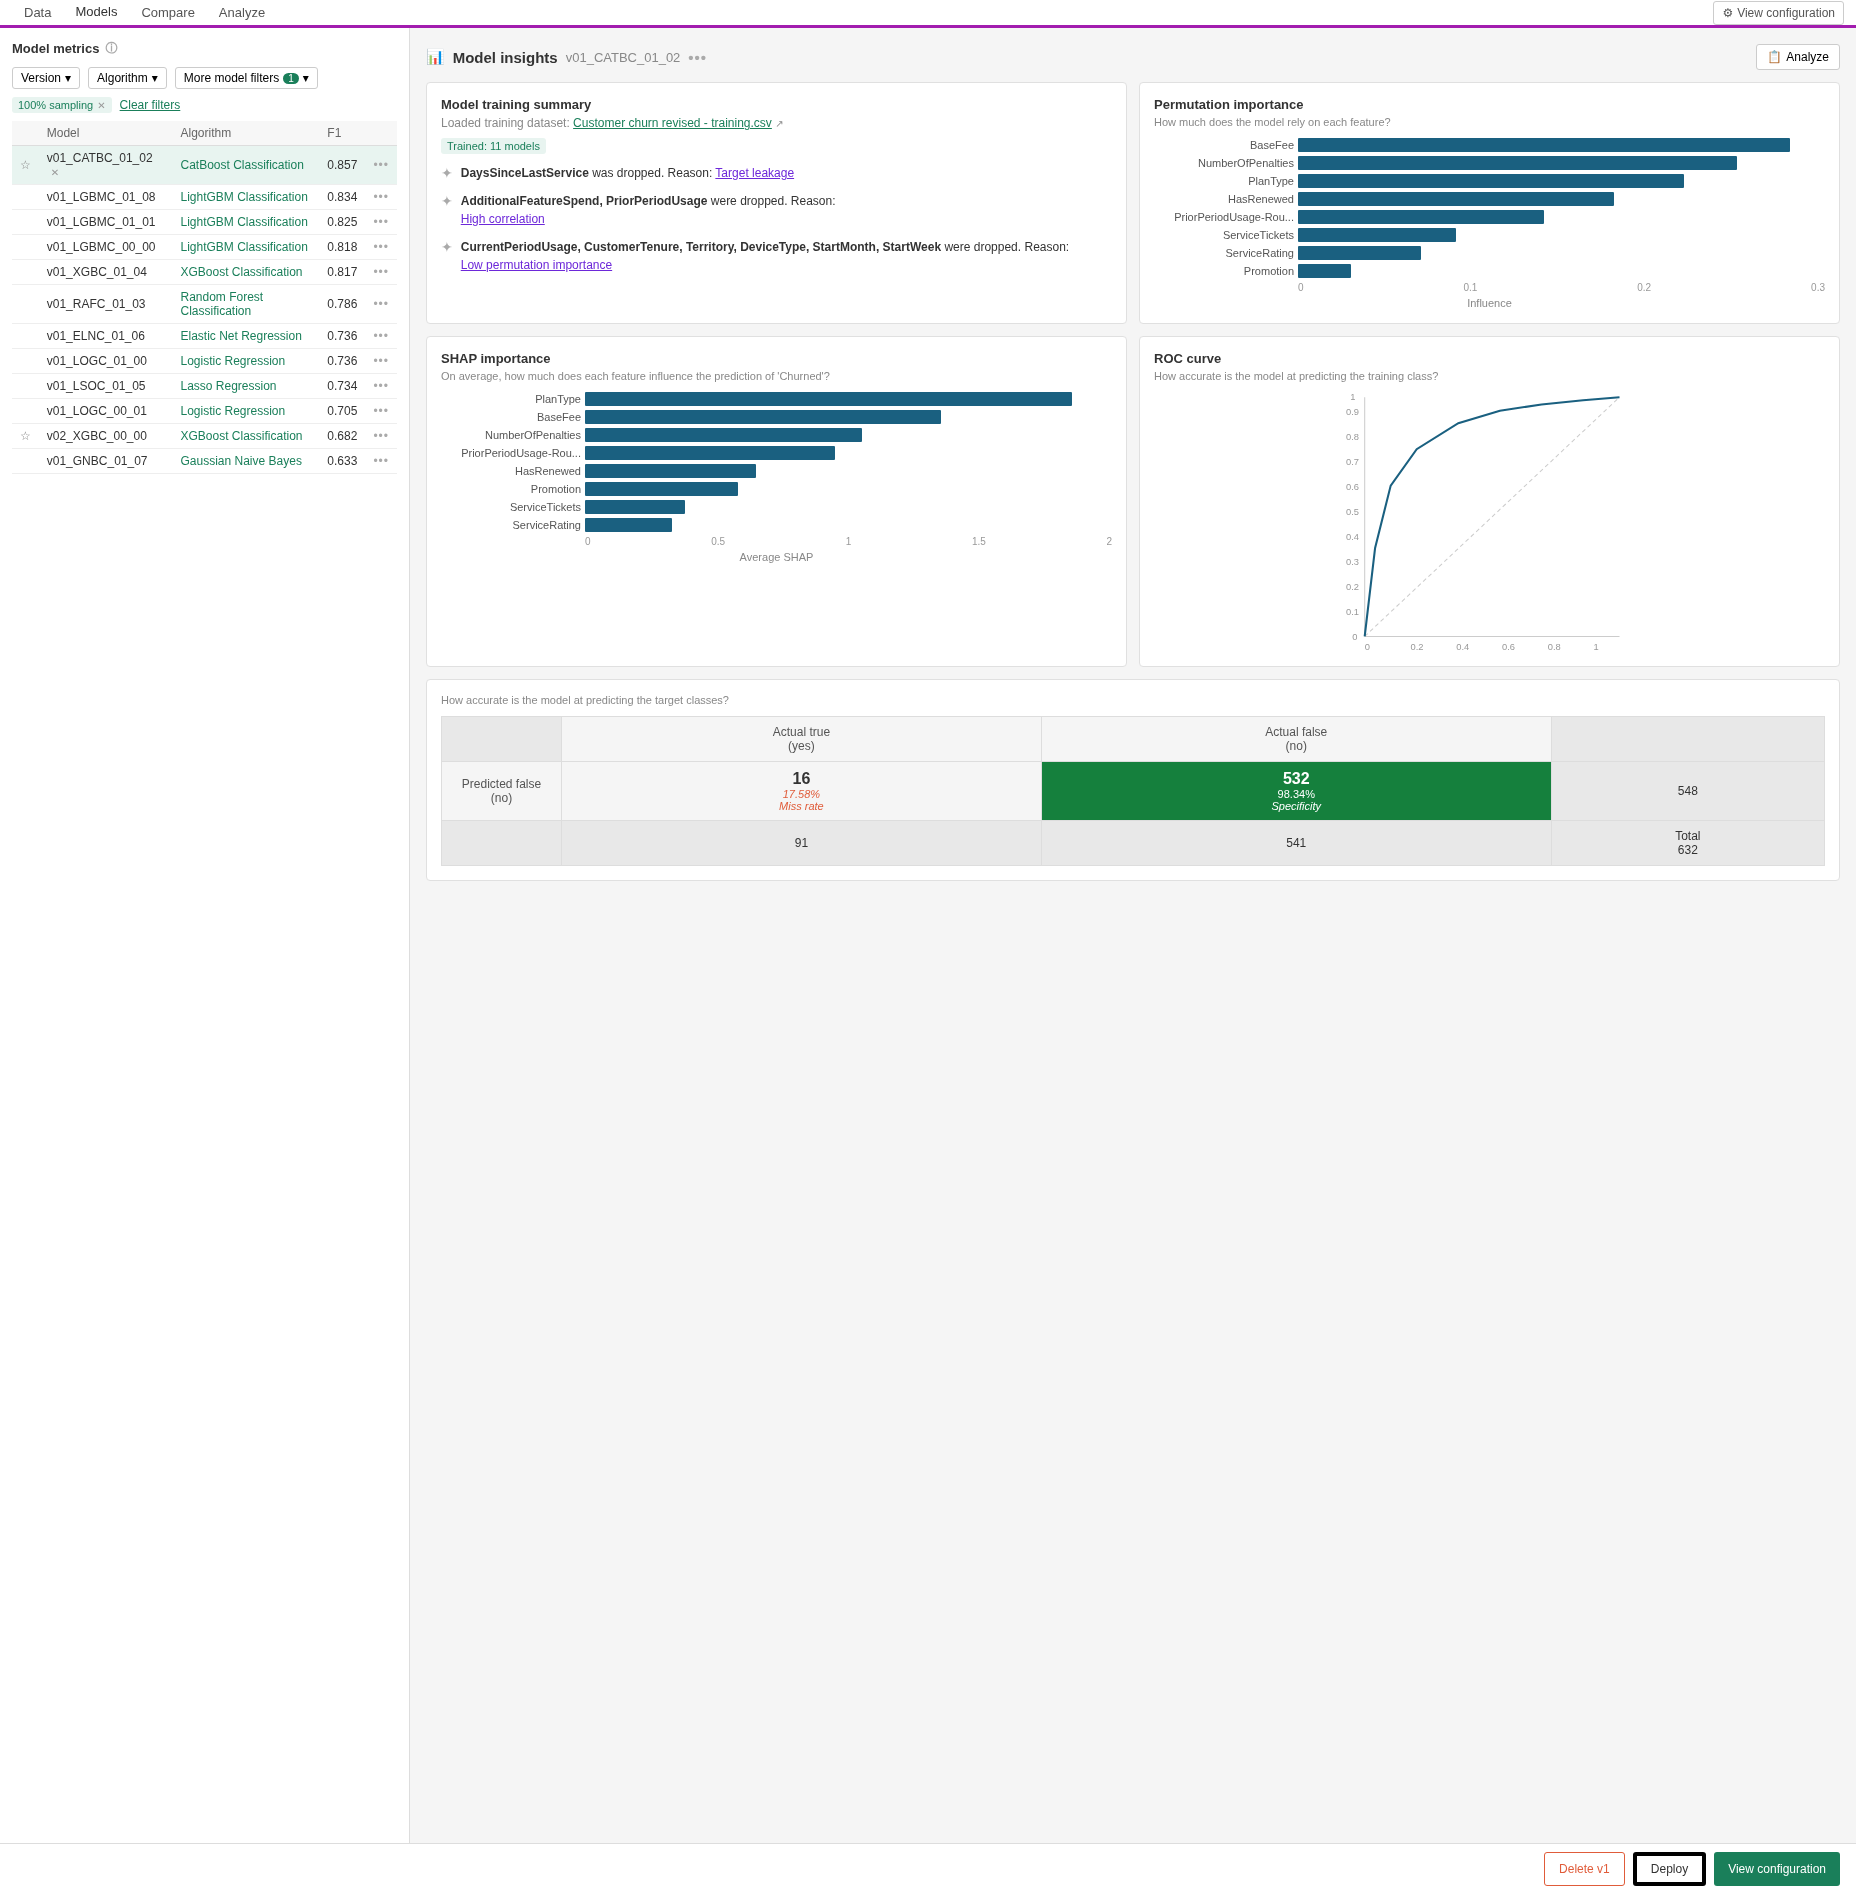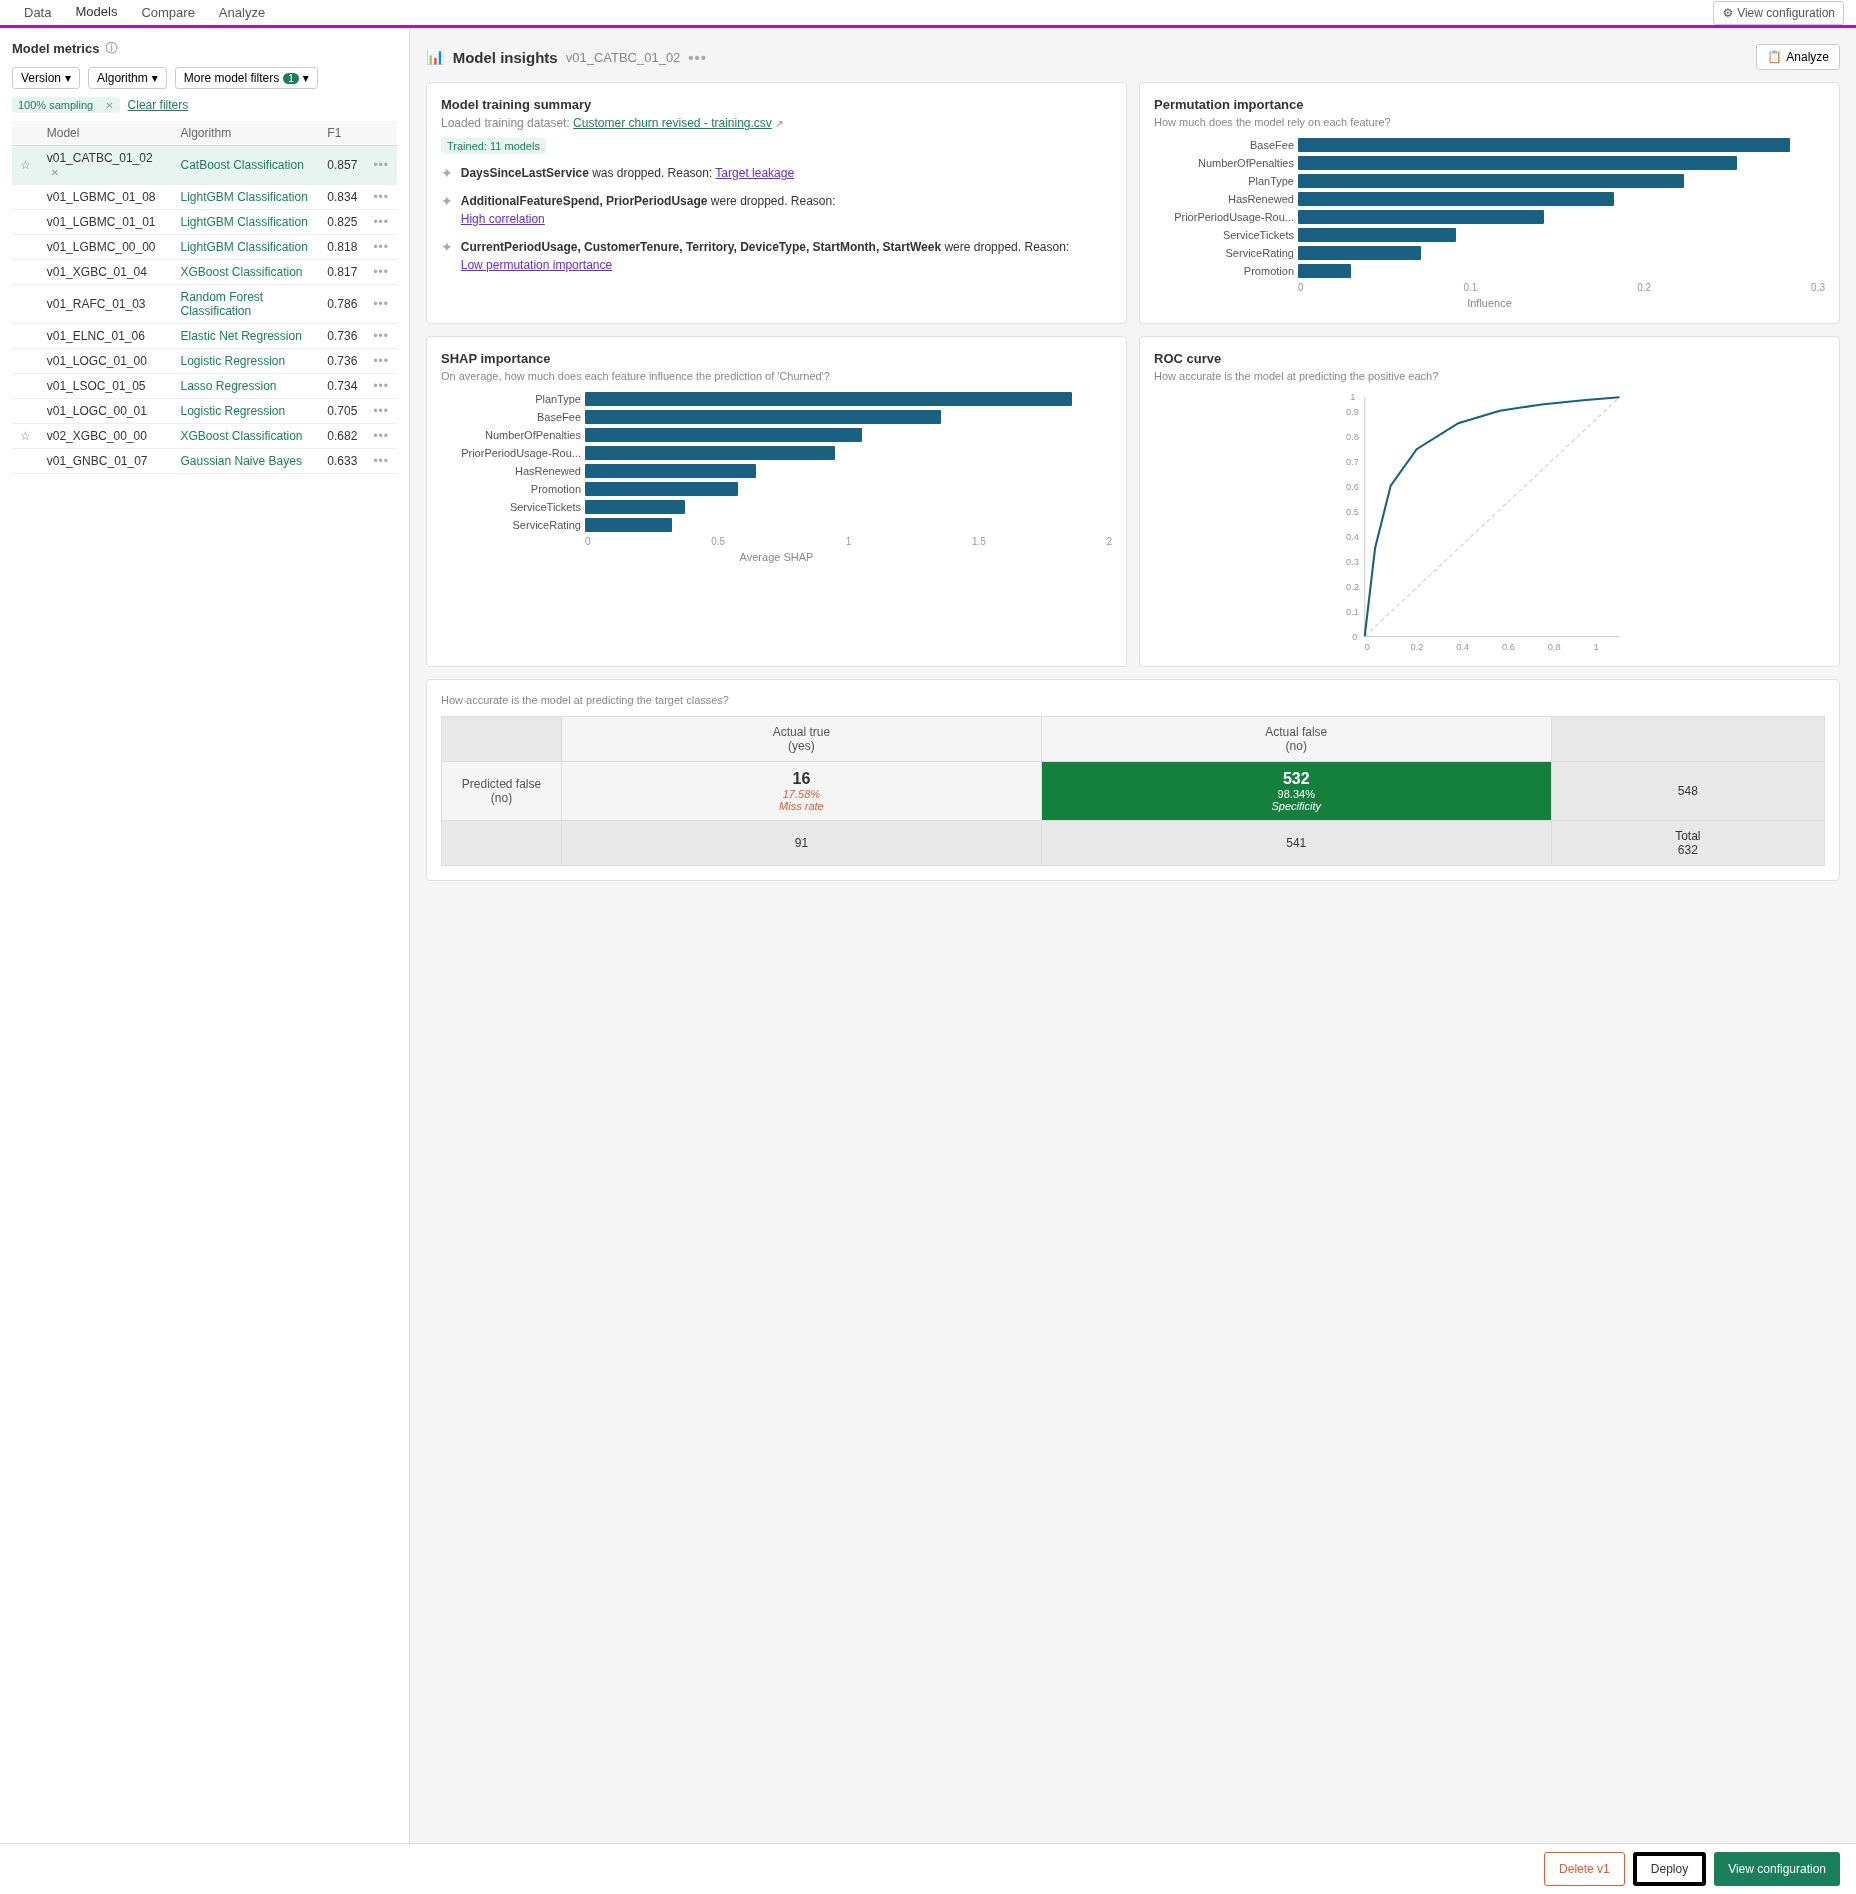--- a/index.html
+++ b/index.html
@@ -14,21 +14,21 @@
 
     
     .main-layout { display: flex; height: calc(100vh - 36px); }
 
     
     .left-panel { width: 410px; min-width: 410px; background: #fff; border-right: 1px solid #ddd; overflow-y: auto; padding: 12px; }
     .panel-header { display: flex; align-items: center; gap: 6px; margin-bottom: 10px; font-size: 13px; font-weight: 600; }
     .filter-row { display: flex; align-items: center; gap: 8px; margin-bottom: 8px; flex-wrap: wrap; }
     .filter-btn { display: flex; align-items: center; gap: 4px; border: 1px solid #ccc; border-radius: 3px; padding: 3px 8px; background: #fff; font-size: 12px; cursor: pointer; }
     .filter-badge { background: #1a7f5a; color: #fff; border-radius: 10px; padding: 0 5px; font-size: 10px; }
-    .sampling-tag { display: flex; align-items: center; gap: 8px; background: #e8f4f0; color: #1a7f5a; border-radius: 3px; padding: 2px 6px; font-size: 11px; }
+    .sampling-tag { display: flex; align-items: center; gap: 0; background: #e8f4f0; color: #1a7f5a; border-radius: 3px; padding: 2px 6px; font-size: 11px; }
     .clear-filters { font-size: 12px; color: #1a7f5a; cursor: pointer; text-decoration: underline; }
 
     
     .models-table { width: 100%; border-collapse: collapse; font-size: 12px; }
     .models-table th { background: #f7f7f7; padding: 5px 8px; text-align: left; border-bottom: 1px solid #ddd; color: #666; font-weight: 500; }
     .models-table td { padding: 5px 8px; border-bottom: 1px solid #eee; }
     .models-table tr.selected { background: #e8f4f0; }
     .algo-link { color: #1a7f5a; text-decoration: none; cursor: pointer; }
     .more-icon { color: #999; cursor: pointer; }
     .f1-val { text-align: right; }
@@ -413,21 +413,21 @@
               <span>1</span>
               <span>1.5</span>
               <span>2</span>
             </div>
           </div>
         <div class="axis-title">Average SHAP</div>
       </div>
 
       <div class="card card-half">
         <div class="card-title">ROC curve</div>
-        <div class="card-subtitle">How accurate is the model at predicting the positive each?</div>
+        <div class="card-subtitle">How accurate is the model at predicting the training class?</div>
         <div class="roc-chart">
           <svg class="roc-svg" viewBox="0 0 300 250">
 
             <text x="18" y="238" font-size="9" fill="#999">0</text>
             <text x="12" y="214" font-size="9" fill="#999">0.1</text>
             <text x="12" y="190" font-size="9" fill="#999">0.2</text>
             <text x="12" y="166" font-size="9" fill="#999">0.3</text>
             <text x="12" y="142" font-size="9" fill="#999">0.4</text>
             <text x="12" y="118" font-size="9" fill="#999">0.5</text>
             <text x="12" y="94" font-size="9" fill="#999">0.6</text>

